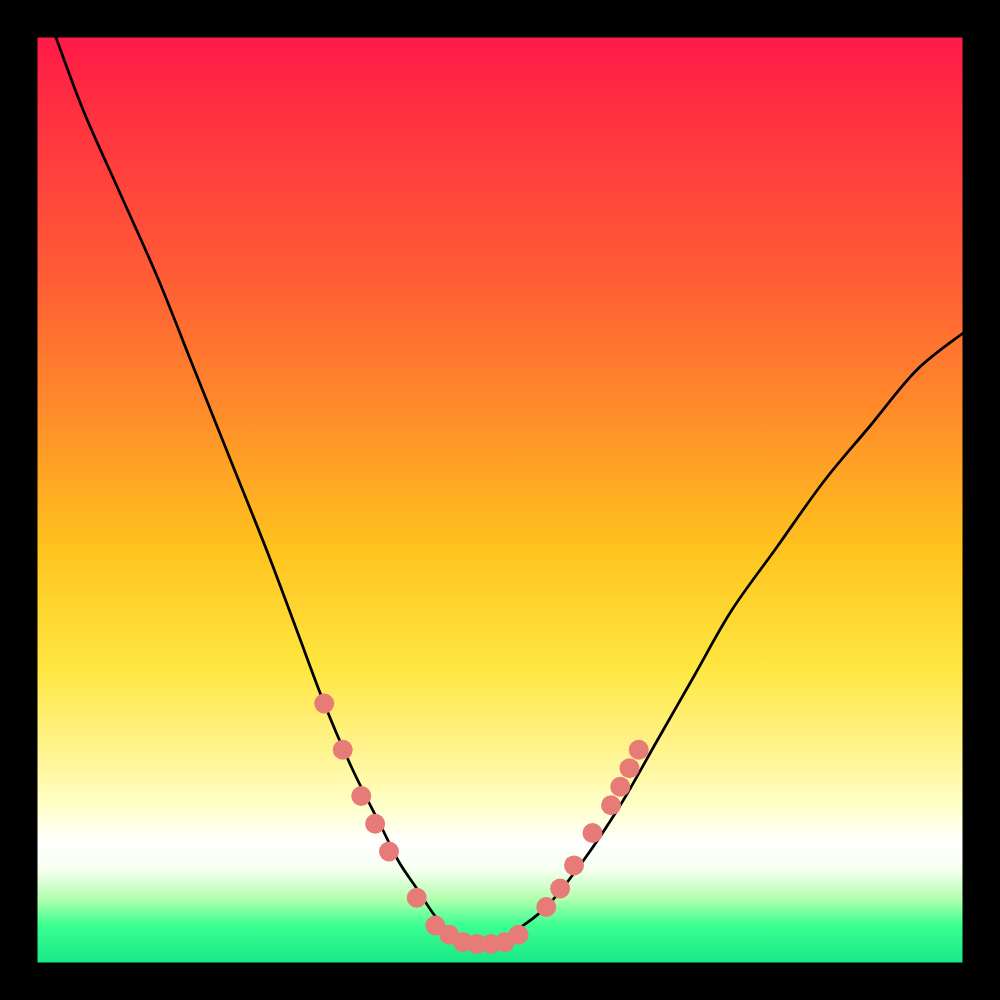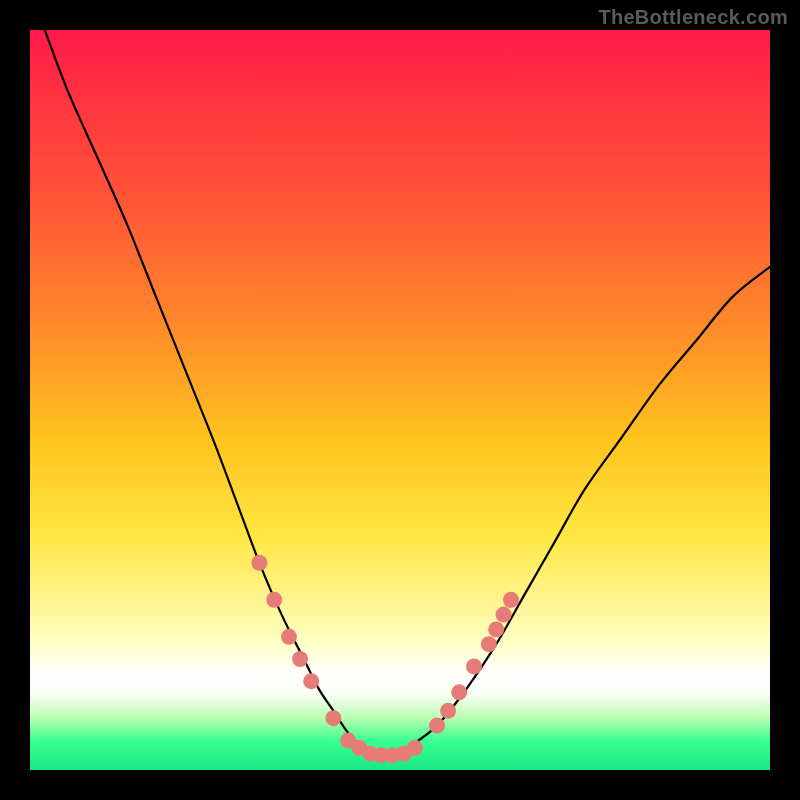--- a/index.html
+++ b/index.html
@@ -97,14 +97,13 @@
           <circle cx="418.1" cy="680.8" r="8" class="dot" fill="#e77b78"></circle>
           <circle cx="429.2" cy="662.3" r="8" class="dot" fill="#e77b78"></circle>
           <circle cx="444.0" cy="636.4" r="8" class="dot" fill="#e77b78"></circle>
           <circle cx="458.8" cy="614.2" r="8" class="dot" fill="#e77b78"></circle>
           <circle cx="466.2" cy="599.4" r="8" class="dot" fill="#e77b78"></circle>
           <circle cx="473.6" cy="584.6" r="8" class="dot" fill="#e77b78"></circle>
           <circle cx="481.0" cy="569.8" r="8" class="dot" fill="#e77b78"></circle>
         </g>
     </svg>
   </div>
-  <div class="watermark">TheBottleneck.com</div>
 </div>
 
 </body></html>

